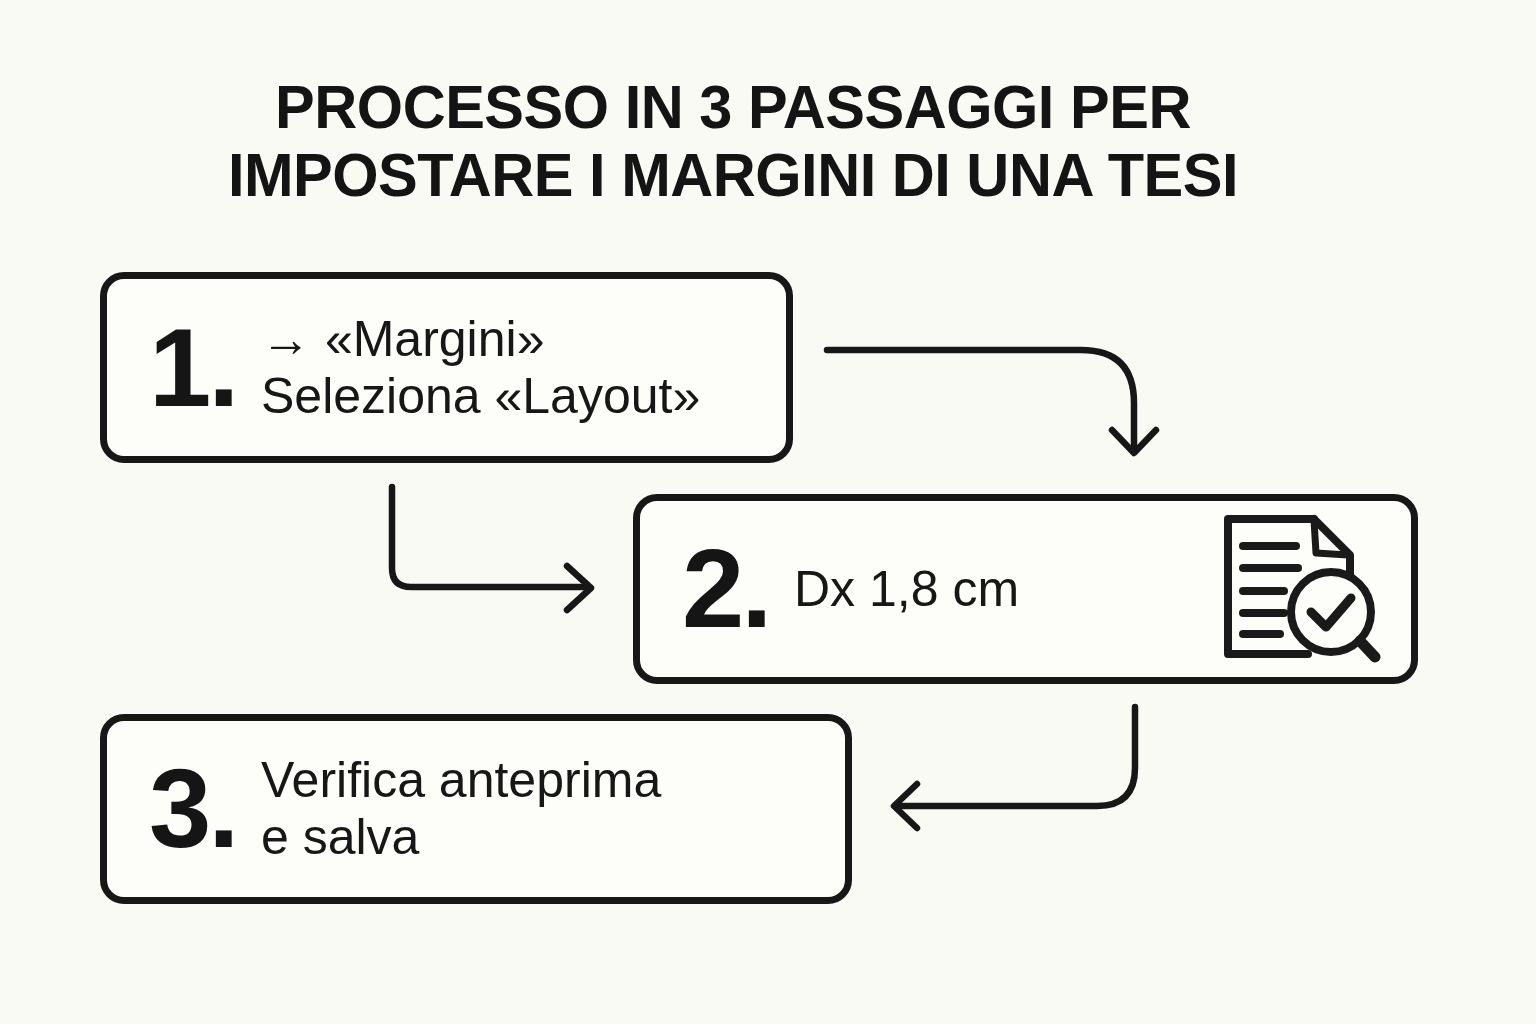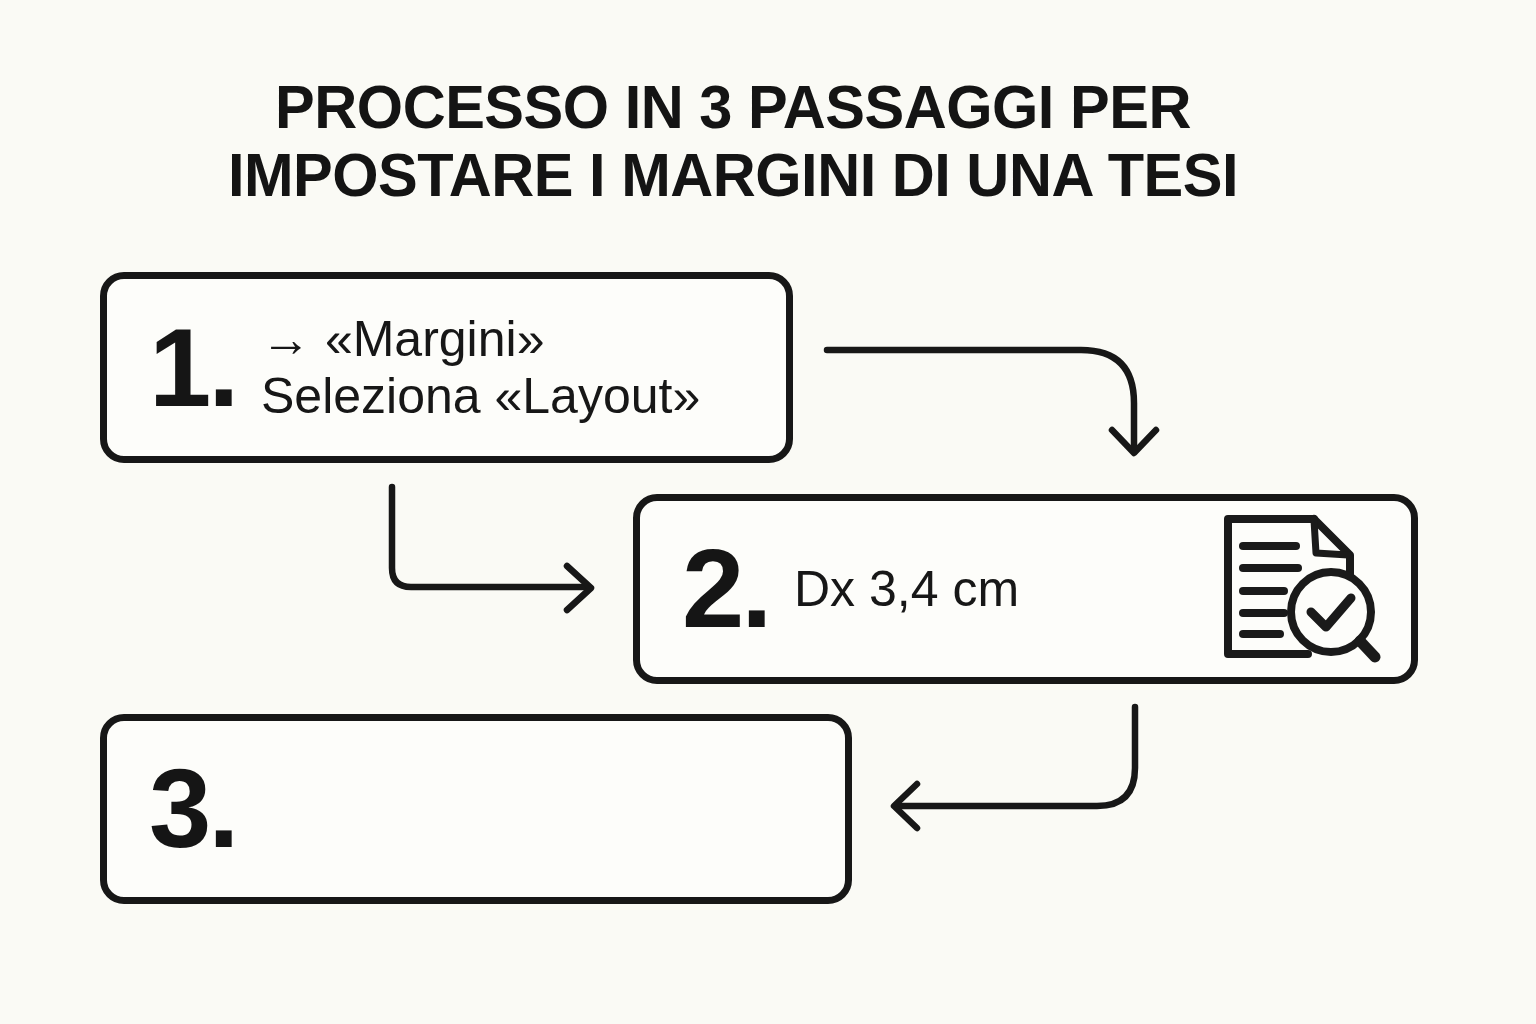--- a/index.html
+++ b/index.html
@@ -121,21 +121,21 @@
     <div class="step-number">1.</div>
     <div class="step-text">
       <div>→ «Margini»</div>
       <div>Seleziona «Layout»</div>
     </div>
   </div>
 
   <div class="step-box step-box-2">
     <div class="step-number">2.</div>
     <div class="step-text">
-      <div>Dx 3,4 cm</div>
+      <div>Dx 1,8 cm</div>
     </div>
 
     <div class="icon-wrap">
       <svg width="165" height="150" viewBox="0 0 165 150" xmlns="http://www.w3.org/2000/svg">
         <g stroke="#1a1a1a" fill="none" stroke-linecap="round" stroke-linejoin="round">
 
           <path d="M 94 5 L 8 5 L 8 140 L 88 140" stroke-width="8"></path>
 
           <path d="M 94 5 L 130 41 L 130 64" stroke-width="8"></path>
 
@@ -153,16 +153,18 @@
 
           <path d="M 140 127 L 155 143" stroke-width="11"></path>
         </g>
       </svg>
     </div>
   </div>
 
   <div class="step-box step-box-3">
     <div class="step-number">3.</div>
     <div class="step-text">
+      <div>Verifica anteprima</div>
+      <div>e salva</div>
     </div>
   </div>
 
 </div>
 
 </body></html>

